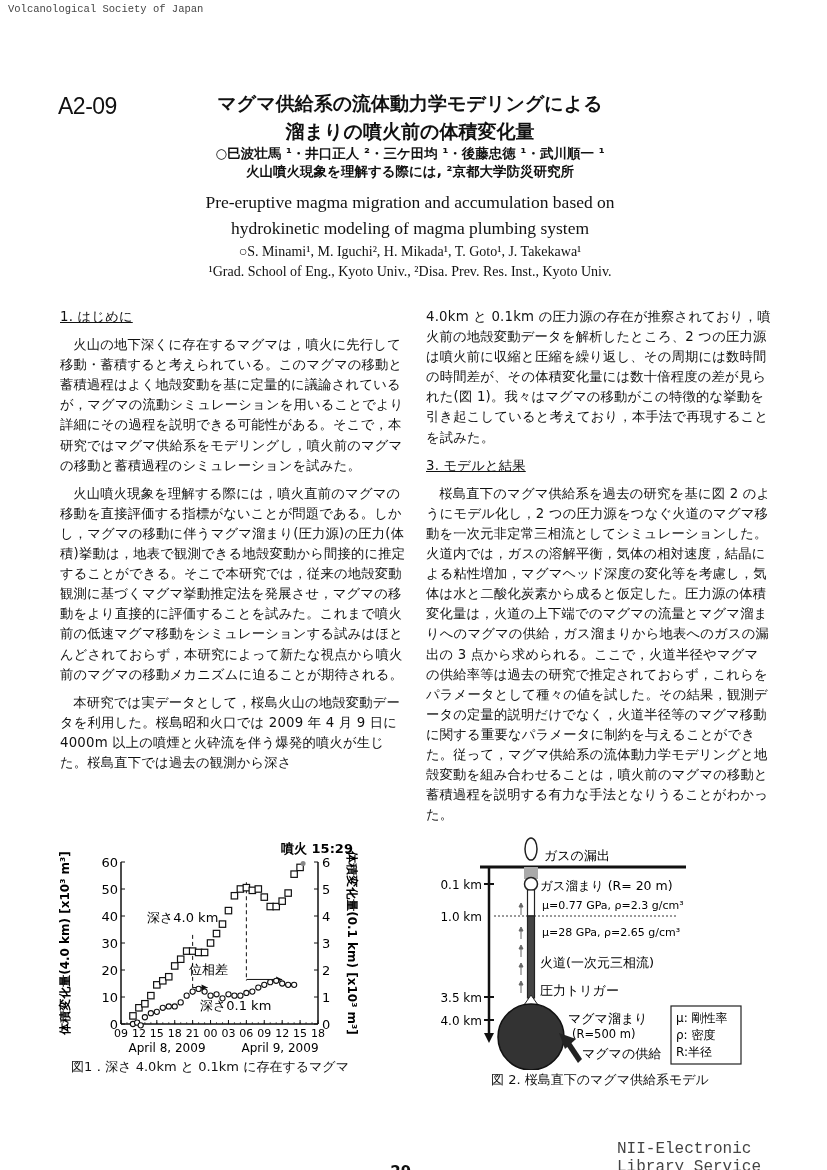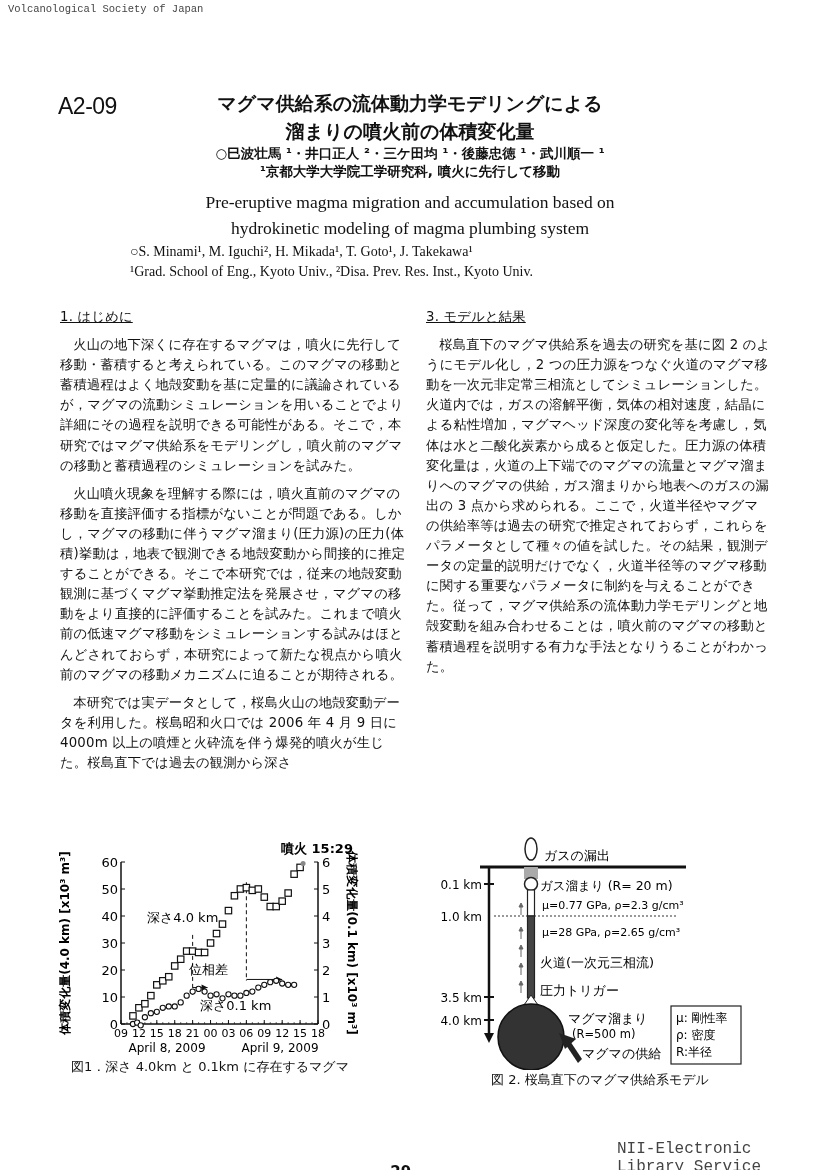--- a/index.html
+++ b/index.html
@@ -4,53 +4,54 @@
 <style>
   html,body{margin:0;padding:0;background:#fff;}
   body{width:827px;height:1170px;position:relative;overflow:hidden;color:#111;
        font-family:"DejaVu Sans","Liberation Sans",sans-serif;}
   .abs{position:absolute;}
   .hdr{left:8px;top:3px;font-family:"Liberation Mono","DejaVu Sans Mono",monospace;font-size:10.5px;color:#444;}
   .paperid{left:58px;top:93px;font-family:"Liberation Sans",sans-serif;font-size:23px;letter-spacing:-0.5px;}
   .jtitle{left:130px;width:560px;text-align:center;font-size:19px;font-weight:bold;line-height:28px;}
   .jauth{left:130px;width:560px;text-align:center;font-size:13.5px;font-weight:bold;line-height:19px;}
   .etitle{left:130px;width:560px;text-align:center;font-family:"Liberation Serif",serif;font-size:17.5px;line-height:26px;}
-  .eauth{left:130px;width:560px;font-family:"Liberation Serif",serif;font-size:14px;line-height:20px;}
+  .eauth{left:130px;width:560px;text-align:center;font-family:"Liberation Serif",serif;font-size:14px;line-height:20px;}
   .col{width:362px;font-size:13.3px;line-height:20.1px;letter-spacing:0.2px;}
   .col p{margin:8px;}
   .sec{text-decoration:underline;}
   .ind{text-indent:1em;}
   .cap{font-size:13px;text-align:center;line-height:19px;}
   .pageno{left:370px;top:1125px;font-size:15px;font-weight:bold;margin-top:38px;}
   .footer{left:617px;top:1140px;font-family:"Liberation Mono","DejaVu Sans Mono",monospace;font-size:16px;color:#444;}
   svg text{font-family:"DejaVu Sans","Liberation Sans",sans-serif;}
 </style>
 </head>
 <body>
 
 <div class="abs hdr">Volcanological Society of Japan</div>
 
 <div class="abs paperid">A2-09</div>
 <div class="abs jtitle" style="top:89px">マグマ供給系の流体動力学モデリングによる</div>
 <div class="abs jtitle" style="top:117px">溜まりの噴火前の体積変化量</div>
 <div class="abs jauth" style="top:144px">○巳波壮馬 ¹・井口正人 ²・三ケ田均 ¹・後藤忠徳 ¹・武川順一 ¹</div>
-<div class="abs jauth" style="top:162px">¹京都大学大学院工学研究科, 噴火に先行して移動</div>
+<div class="abs jauth" style="top:162px">火山噴火現象を理解する際には, ²京都大学防災研究所</div>
 <div class="abs etitle" style="top:189px">Pre-eruptive magma migration and accumulation based on</div>
 <div class="abs etitle" style="top:215px">hydrokinetic modeling of magma plumbing system</div>
 <div class="abs eauth" style="top:242px">○S. Minami¹, M. Iguchi², H. Mikada¹, T. Goto¹, J. Takekawa¹</div>
 <div class="abs eauth" style="top:262px">¹Grad. School of Eng., Kyoto Univ., ²Disa. Prev. Res. Inst., Kyoto Univ.</div>
 
 <div class="abs col" style="left:52px;top:299px">
   <p class="sec">1. はじめに</p>
   <p class="ind">火山の地下深くに存在するマグマは，噴火に先行して移動・蓄積すると考えられている。このマグマの移動と蓄積過程はよく地殻変動を基に定量的に議論されているが，マグマの流動シミュレーションを用いることでより詳細にその過程を説明できる可能性がある。そこで，本研究ではマグマ供給系をモデリングし，噴火前のマグマの移動と蓄積過程のシミュレーションを試みた。</p>
   <p class="ind">火山噴火現象を理解する際には，噴火直前のマグマの移動を直接評価する指標がないことが問題である。しかし，マグマの移動に伴うマグマ溜まり(圧力源)の圧力(体積)挙動は，地表で観測できる地殻変動から間接的に推定することができる。そこで本研究では，従来の地殻変動観測に基づくマグマ挙動推定法を発展させ，マグマの移動をより直接的に評価することを試みた。これまで噴火前の低速マグマ移動をシミュレーションする試みはほとんどされておらず，本研究によって新たな視点から噴火前のマグマの移動メカニズムに迫ることが期待される。</p>
-  <p class="ind">本研究では実データとして，桜島火山の地殻変動データを利用した。桜島昭和火口では 2006 年 4 月 9 日に 4000m 以上の噴煙と火砕流を伴う爆発的噴火が生じた。桜島直下では過去の観測から深さ</p>
+  <p class="ind">本研究では実データとして，桜島火山の地殻変動データを利用した。桜島昭和火口では 2009 年 4 月 9 日に 4000m 以上の噴煙と火砕流を伴う爆発的噴火が生じた。桜島直下では過去の観測から深さ</p>
 </div>
 
 <div class="abs col" style="left:418px;top:299px">
+  <p>4.0km と 0.1km の圧力源の存在が推察されており，噴火前の地殻変動データを解析したところ、2 つの圧力源は噴火前に収縮と圧縮を繰り返し、その周期には数時間の時間差が、その体積変化量には数十倍程度の差が見られた(図 1)。我々はマグマの移動がこの特徴的な挙動を引き起こしていると考えており，本手法で再現することを試みた。</p>
   <p class="sec">3. モデルと結果</p>
   <p class="ind">桜島直下のマグマ供給系を過去の研究を基に図 2 のようにモデル化し，2 つの圧力源をつなぐ火道のマグマ移動を一次元非定常三相流としてシミュレーションした。火道内では，ガスの溶解平衡，気体の相対速度，結晶による粘性増加，マグマヘッド深度の変化等を考慮し，気体は水と二酸化炭素から成ると仮定した。圧力源の体積変化量は，火道の上下端でのマグマの流量とマグマ溜まりへのマグマの供給，ガス溜まりから地表へのガスの漏出の 3 点から求められる。ここで，火道半径やマグマの供給率等は過去の研究で推定されておらず，これらをパラメータとして種々の値を試した。その結果，観測データの定量的説明だけでなく，火道半径等のマグマ移動に関する重要なパラメータに制約を与えることができた。従って，マグマ供給系の流体動力学モデリングと地殻変動を組み合わせることは，噴火前のマグマの移動と蓄積過程を説明する有力な手法となりうることがわかった。</p>
 </div>
 
 <svg class="abs" style="left:50px;top:838px" width="320" height="220" viewBox="0 0 320 220">
   <g id="c1-axes">
       <line x1="71" y1="24" x2="71" y2="186" stroke="#111" stroke-width="1.5"></line>
       <line x1="268" y1="24" x2="268" y2="186" stroke="#111" stroke-width="1.5"></line>
       <line x1="71" y1="186" x2="268" y2="186" stroke="#111" stroke-width="1.5"></line>
       <line x1="71" y1="186" x2="75" y2="186" stroke="#111"></line>

